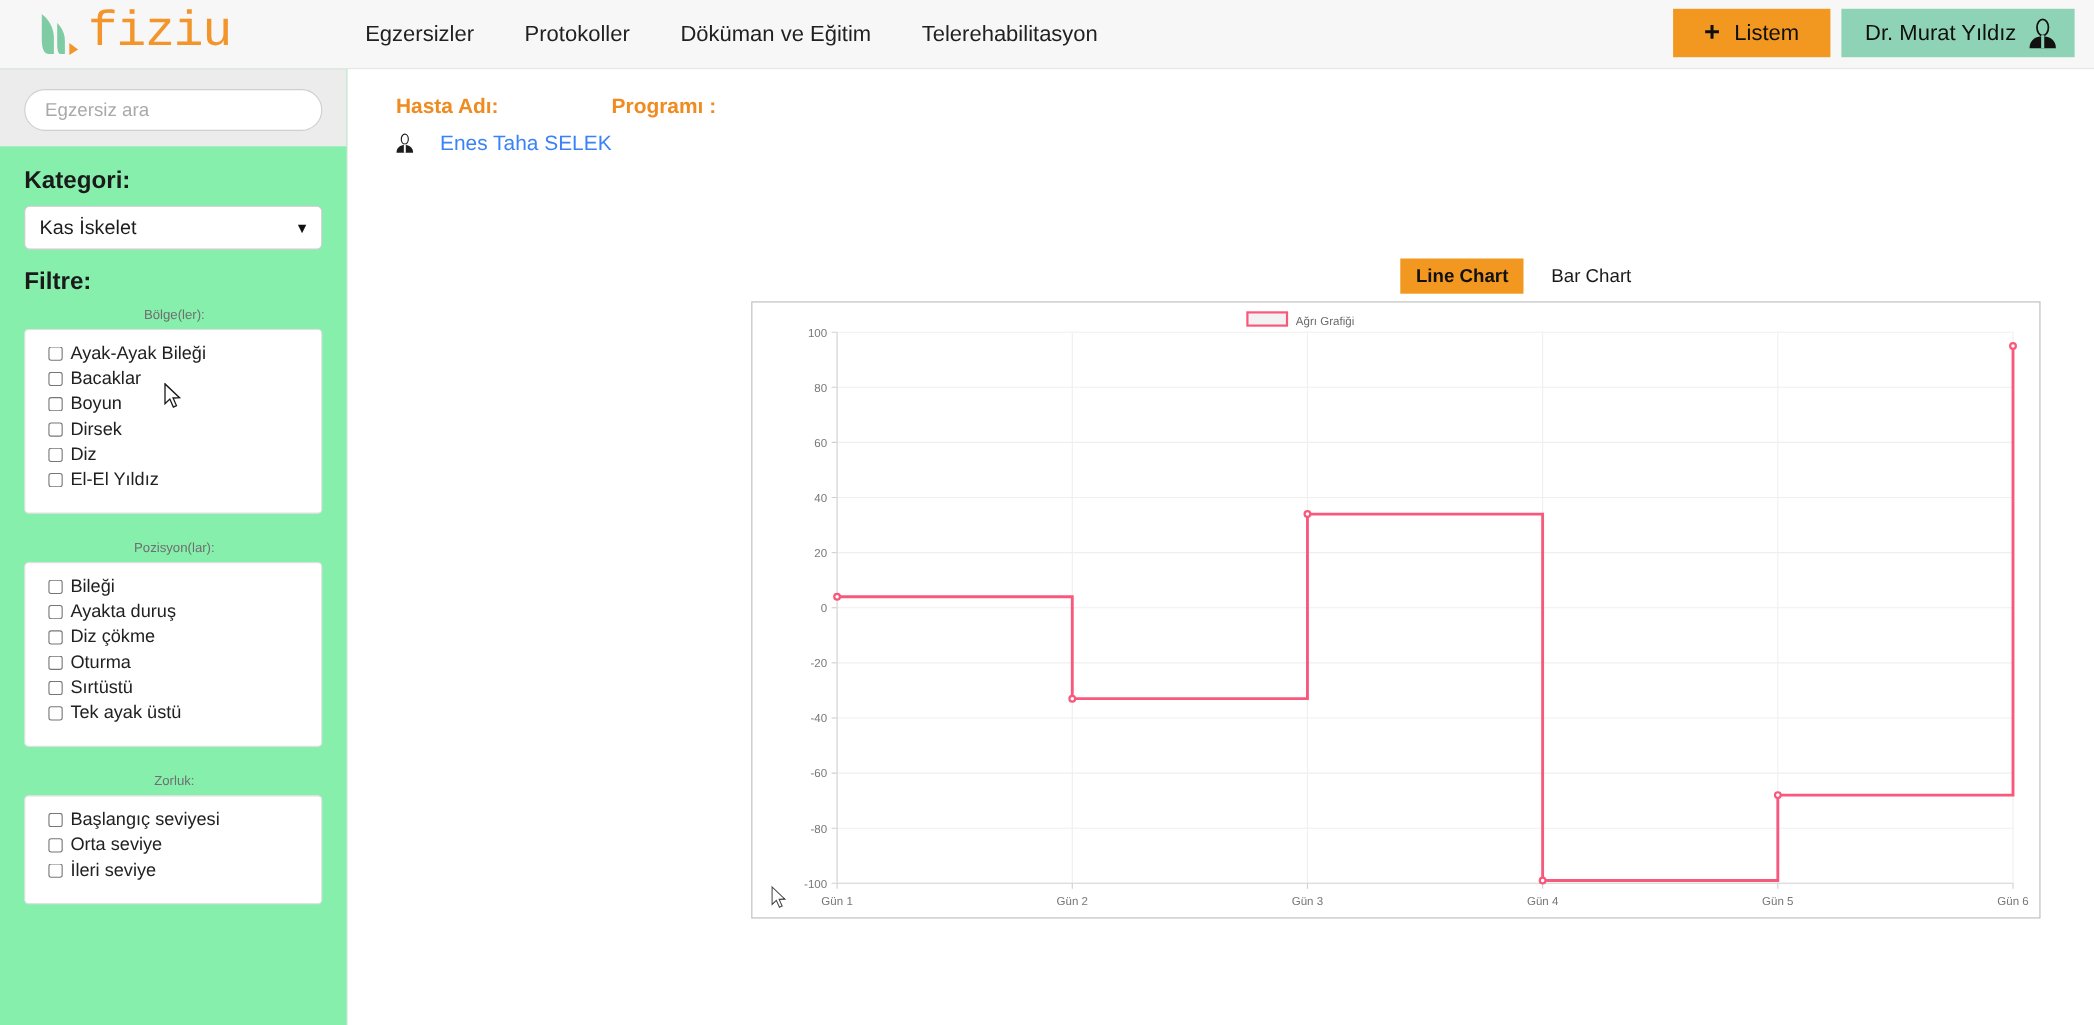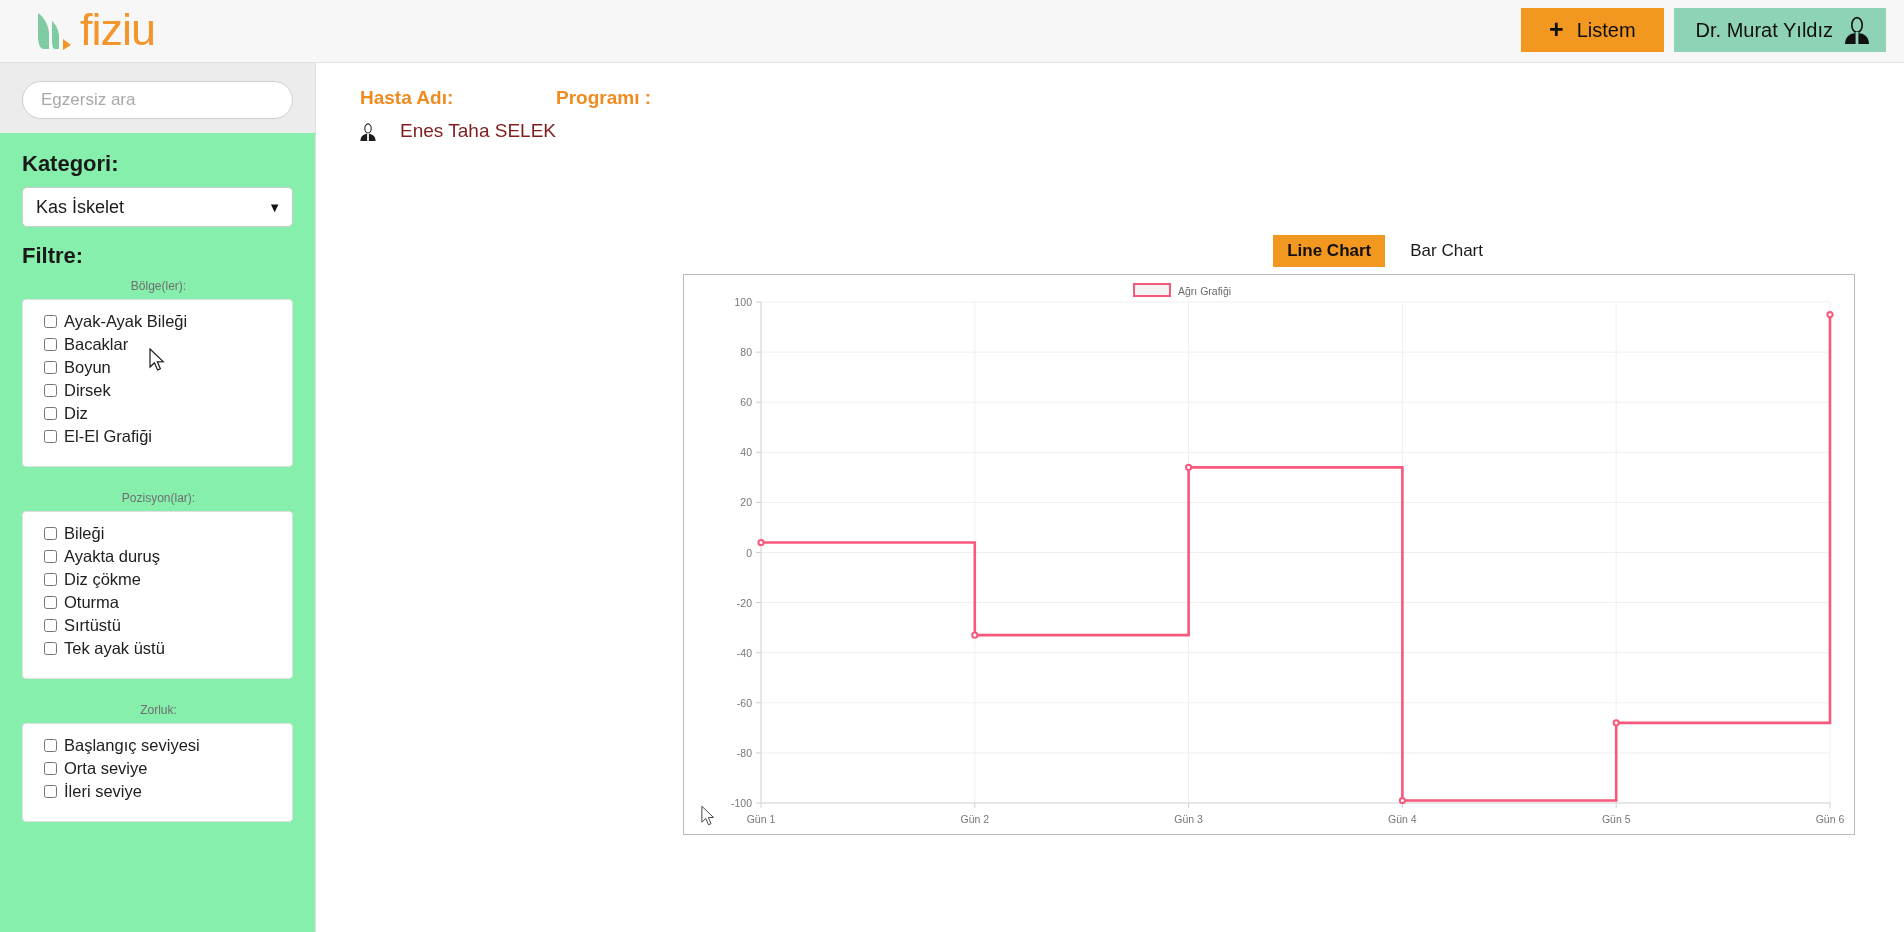--- a/index.html
+++ b/index.html
@@ -25,21 +25,21 @@
   .logo-wrap {
     display: flex;
     align-items: center;
     margin-left: 32px;
     width: 200px;
   }
   .logo-mark { width: 44px; height: 40px; display:block; }
   .logo-text {
     font-size: 45px;
     color: #f2952b;
-    font-family: Liberation Sans, sans-serif;
+    font-family: Liberation Mono, monospace;
     font-weight: 400;
     letter-spacing: -1px;
     line-height: 1;
     margin-left: 4px;
     margin-top: -4px;
   }
   .mainnav {
     display: flex;
     align-items: center;
     gap: 46px;
@@ -208,23 +208,23 @@
   .pcol-prog { width: auto; }
   .p-label {
     color: #ef8b20;
     font-size: 19px;
     font-weight: bold;
     margin-bottom: 11px;
     white-space: nowrap;
   }
   .p-value {
     font-size: 19px;
-    color: #7f1d1d;
-    display: flex;
-    align-items: flex-end;
+    color: #3b82f6;
+    display: flex;
+    align-items: flex-start;
     gap: 24px;
     white-space: nowrap;
   }
   .p-usericon { width: 18px; height: 20px; display:block; }
 
   .tabs-row {
     position: absolute;
     right: 407px;
     top: 172px;
     display: flex;
@@ -261,20 +261,26 @@
 
   <div class="logo-wrap">
     <svg class="logo-mark" viewBox="0 0 44 40">
       <path d="M6 2 C6 2 17 9 17 24 L17 38 L12 38 C7 38 6 31 6 24 Z" fill="#7ecba4"></path>
       <path d="M20 10 C20 10 27 16 27 26 L27 38 L23 38 C20 38 20 32 20 26 Z" fill="#7ecba4"></path>
       <path d="M31 28 L39 34 L31 39 Z" fill="#f2952b"></path>
     </svg>
     <span class="logo-text">fiziu</span>
   </div>
 
+  <nav class="mainnav">
+    <a href="#">Egzersizler</a>
+    <a href="#">Protokoller</a>
+    <a href="#">Döküman ve Eğitim</a>
+    <a href="#">Telerehabilitasyon</a>
+  </nav>
 
   <div class="topright">
     <button class="btn-listem">
       <span class="plus">+</span>
       <span>Listem</span>
     </button>
     <button class="btn-user">
       <span>Dr. Murat Yıldız</span>
       <svg class="user-ico" viewBox="0 0 26 28">
         <ellipse cx="13" cy="9" rx="5.2" ry="7.4" fill="none" stroke="#111" stroke-width="1.6"></ellipse>
@@ -322,21 +328,21 @@
         <label class="chk-row">
           <input type="checkbox" style="">
           <span>Dirsek</span>
         </label>
         <label class="chk-row">
           <input type="checkbox" style="">
           <span>Diz</span>
         </label>
         <label class="chk-row">
           <input type="checkbox" style="">
-          <span>El-El Grafiği</span>
+          <span>El-El Yıldız</span>
         </label>
       </div>
 
       <div class="spacer-sm"></div>
 
       <div class="grp-label">Pozisyon(lar):</div>
       <div class="grp-box g2">
         <label class="chk-row">
           <input type="checkbox" style="">
           <span>Bileği</span>

